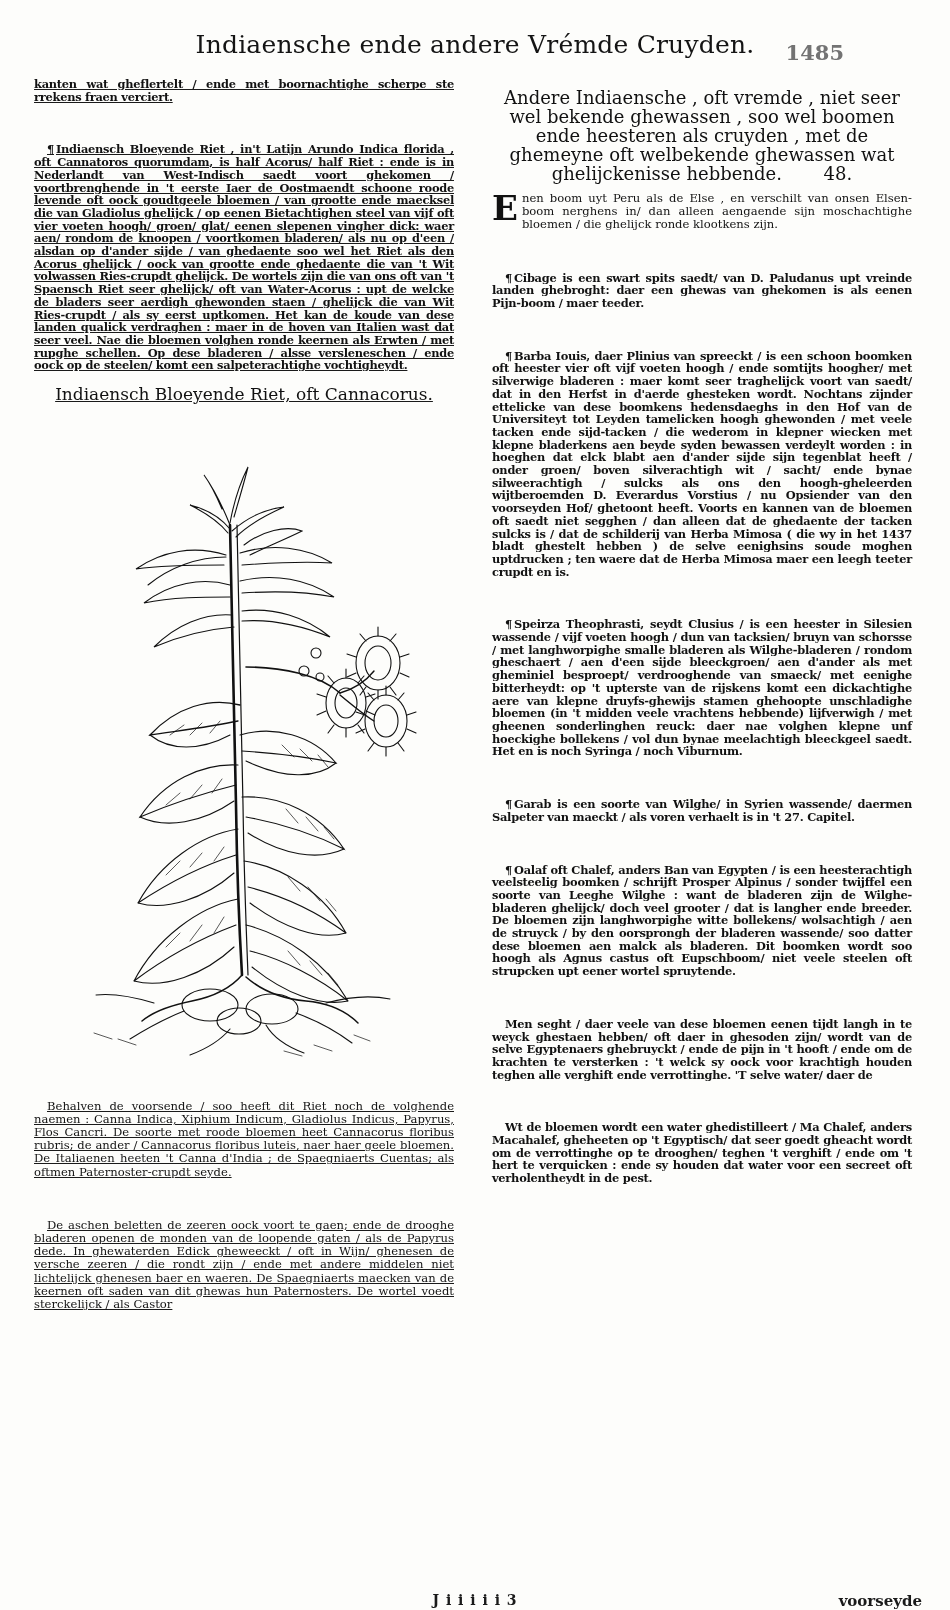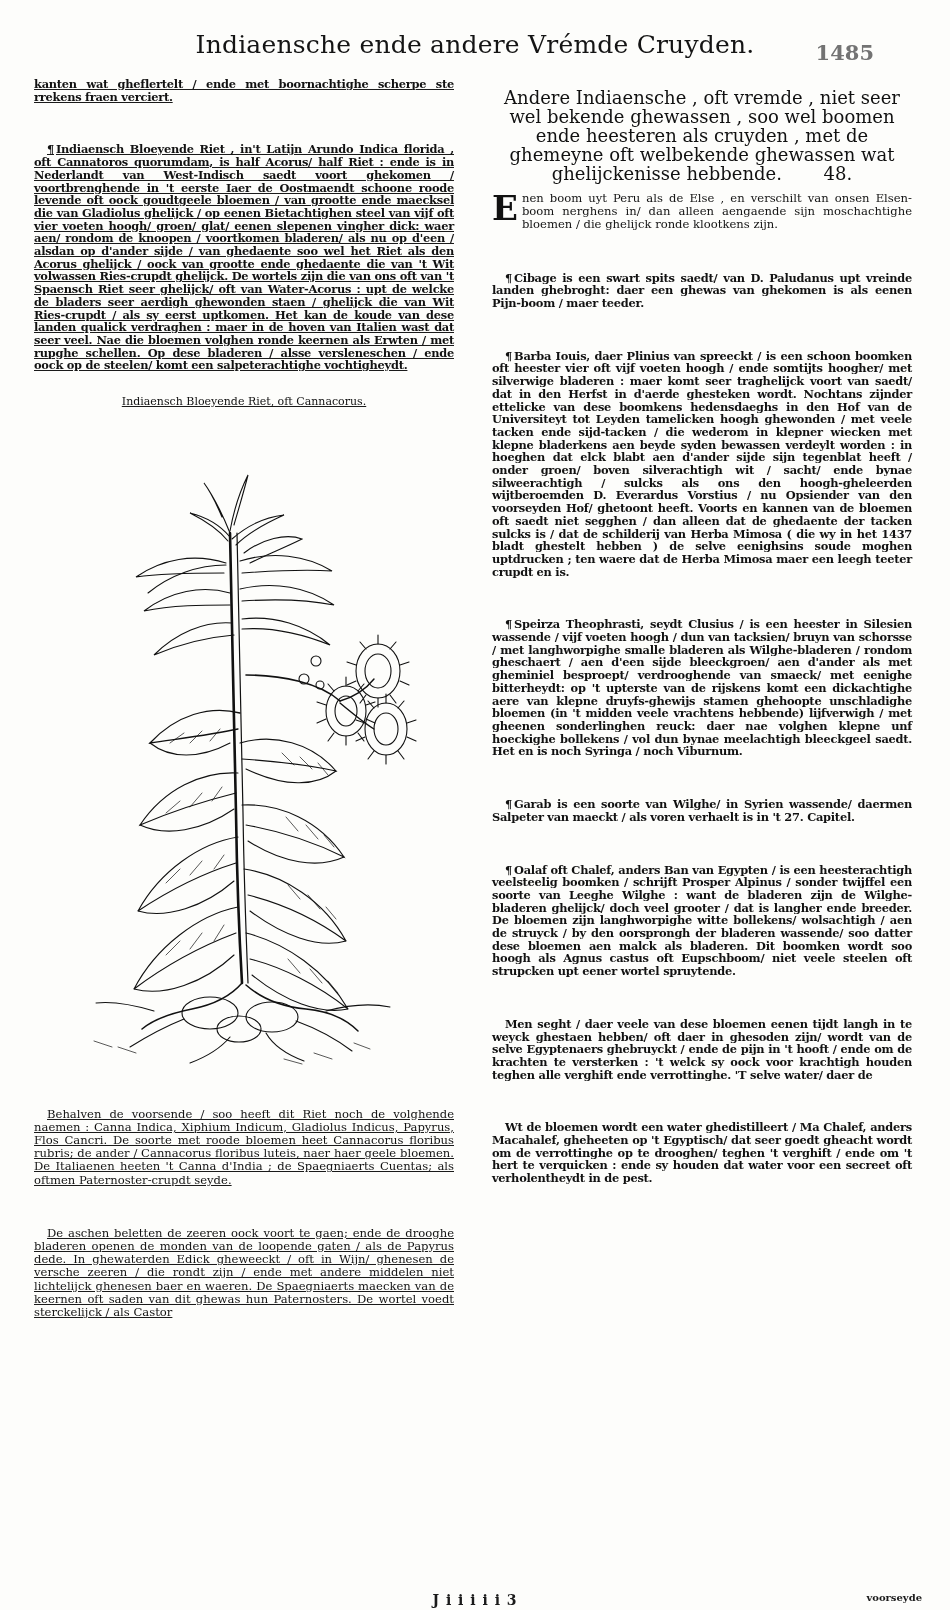--- a/index.html
+++ b/index.html
@@ -22,21 +22,20 @@
     box-sizing: border-box;
     padding: 0;
   }
   
   .header {
     position: absolute;
     top: 30px;
     left: 0;
     width: 870px;
     height: 40px;
-    padding-left: 30px;
   }
   .running-title {
     position: absolute;
     left: 0;
     width: 950px;
     text-align: center;
     font-family: "DejaVu Serif", serif;
     font-size: 25px;
     letter-spacing: 0.2px;
     color: #141414;
@@ -116,22 +115,22 @@
     line-height: 28px;
     font-weight: bold;
     padding: 2px 4px 0 0;
     color: #111;
   }
 
   
   .fig-caption {
     text-align: center;
     font-family: "DejaVu Serif", serif;
-    font-size: 11px;
-    margin: 24px 0 4px 0;
+    font-size: 17px;
+    margin: 16px 0 4px 0;
     color: #111;
   }
   .figure {
     position: relative;
     width: 420px;
     height: 655px;
     margin: 2px 0 8px 0;
     overflow: hidden;
   }
   .figure svg { display: block; }
@@ -150,21 +149,21 @@
     width: 950px;
     text-align: center;
     font-weight: bold;
     font-size: 14px;
     letter-spacing: 1px;
   }
   .catch {
     position: absolute;
     right: 28px;
     font-weight: bold;
-    font-size: 10px;
+    font-size: 15px;
     margin-left: 23px;
   }
 </style>
 </head>
 <body>
 
 <div class="page">
 
   <div class="header">
     <div class="running-title">Indiaensche ende andere Vrémde Cruyden.</div>

